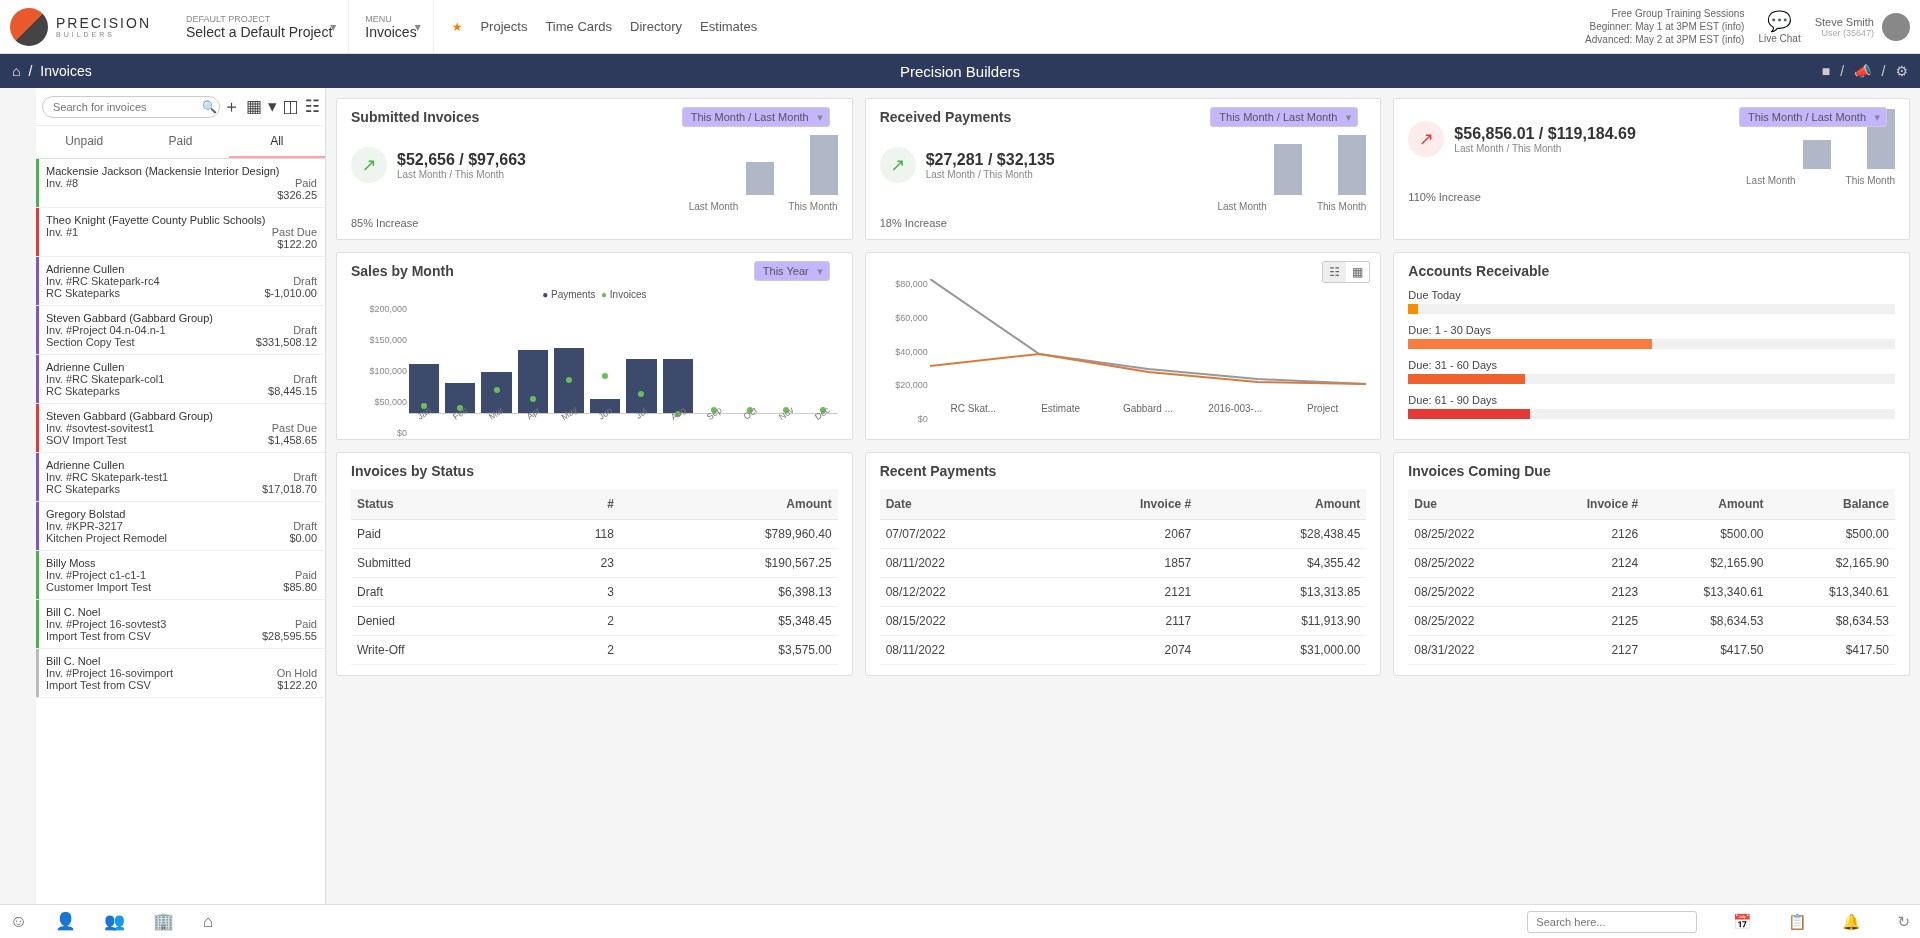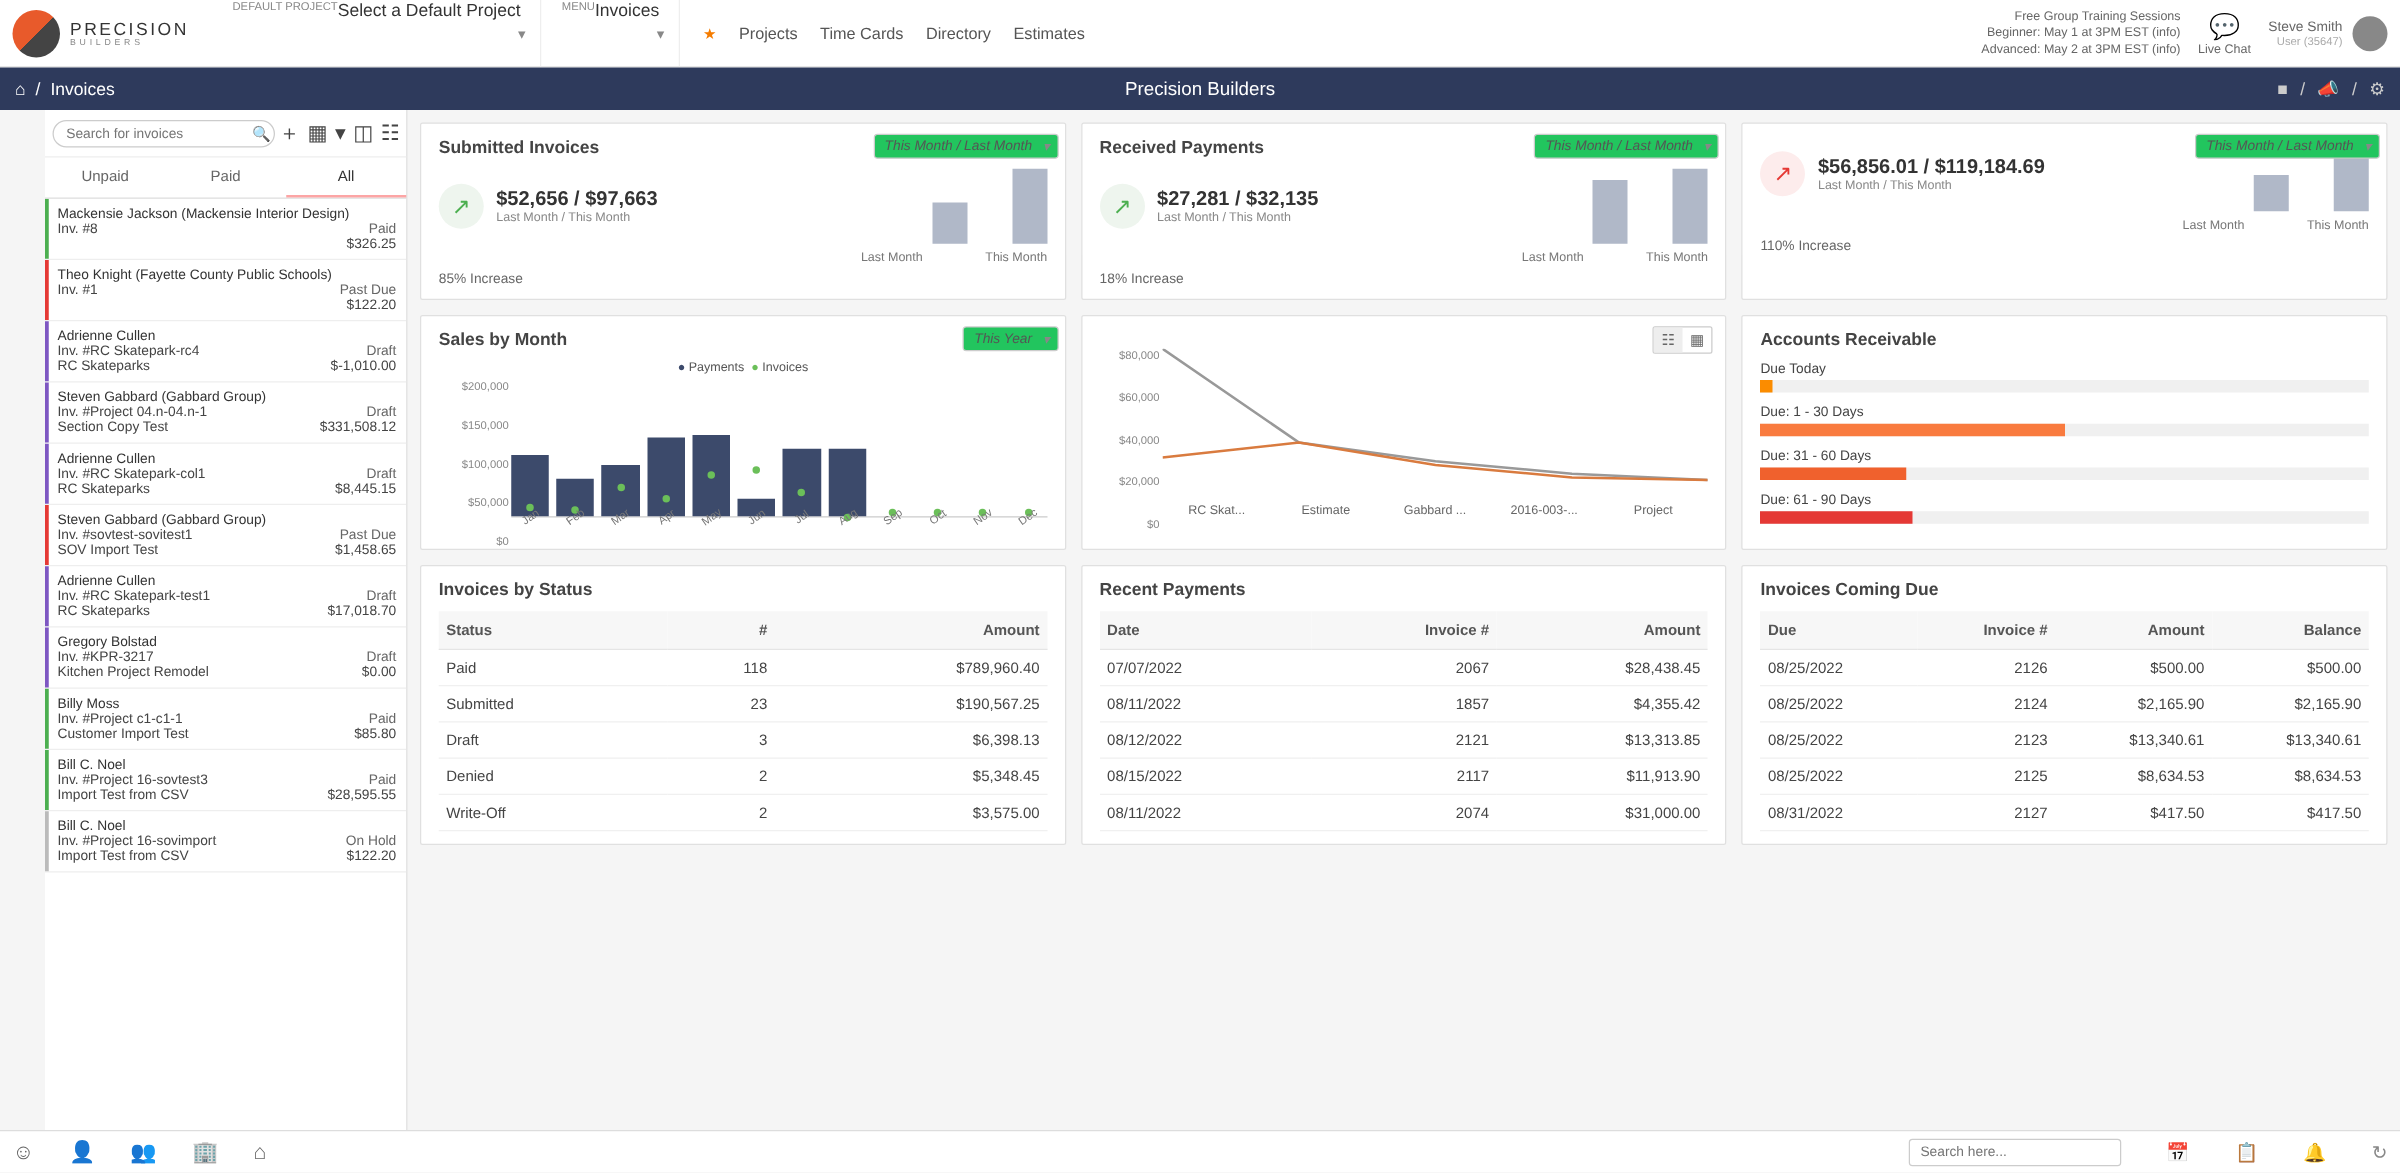--- a/index.html
+++ b/index.html
@@ -4,21 +4,21 @@
 <style>
 * { margin:0; padding:0; box-sizing:border-box; font-family:Arial,Helvetica,sans-serif; }
 body { background:#f5f5f5; font-size:12px; color:#333; overflow:hidden; }
 
 
 .topbar { height:54px; background:#fff; border-bottom:1px solid #ddd; display:flex; align-items:center; padding:0 10px; }
 .logo-area { display:flex; align-items:center; gap:8px; width:160px; }
 .logo-circle { width:38px; height:38px; border-radius:50%; background:linear-gradient(135deg,#e85a2b 50%,#444 50%); }
 .logo-txt { font-size:14px; letter-spacing:2px; color:#333; }
 .logo-sub { font-size:7px; letter-spacing:3px; color:#888; }
-.sel { padding:0 16px; border-right:1px solid #eee; cursor:pointer; position:relative; height:100%; display:flex; justify-content:center; }
+.sel { padding:0 16px; border-right:1px solid #eee; cursor:pointer; position:relative; height:100%; display:flex; flex-direction:column; justify-content:center; }
 .sel .lbl { font-size:9px; color:#888; text-transform:uppercase; }
 .sel .val { font-size:14px; color:#333; }
 .sel .chev { position:absolute; right:12px; top:50%; transform:translateY(-50%); color:#888; }
 .nav { display:flex; gap:18px; padding-left:18px; align-items:center; }
 .nav a { color:#555; text-decoration:none; font-size:13px; }
 .star-orange { color:#f57c00; }
 .top-right { margin-left:auto; display:flex; align-items:center; gap:14px; }
 .training { text-align:right; font-size:10px; color:#666; line-height:1.3; }
 .chat { text-align:center; font-size:10px; color:#666; }
 .chat-ic { font-size:20px; color:#333; }
@@ -51,21 +51,21 @@
 .s-green { background:#4caf50; }
 .s-red { background:#e53935; }
 .s-purple { background:#7e57c2; }
 .s-grey { background:#bbb; }
 
 
 .dash { flex:1; overflow:auto; padding:10px; }
 .row { display:flex; gap:12px; margin-bottom:12px; }
 .card { background:#fff; border:1px solid #e0e0e0; border-radius:2px; flex:1; padding:10px 14px; position:relative; }
 .card h3 { font-size:14px; font-weight:600; color:#444; margin-bottom:10px; }
-.dd { border:1px solid #ccc; border-radius:3px; padding:3px 20px 3px 8px; font-size:11px; background:#22c55e; color:#555; cursor:pointer; position:absolute; right:5px; top:8px;font-style:italic;}
+.dd { border:1px solid #ccc; border-radius:3px; padding:3px 20px 3px 8px; font-size:11px; background:#c4b5fd; color:#555; cursor:pointer; position:absolute; right:22px; top:8px;}
 .dd::after { content:"▾"; position:absolute; right:6px; color:#888; }
 .kpi { display:flex; align-items:center; gap:10px; }
 .kpi-ic { width:36px; height:36px; border-radius:50%; background:#eef5ee; display:flex; align-items:center; justify-content:center; color:#4caf50; font-size:18px; }
 .kpi-ic.red { background:#fdecec; color:#e53935;}
 .kpi-val { font-size:16px; font-weight:700; color:#333; }
 .kpi-sub { font-size:10px; color:#888; }
 .kpi-bars { display:flex; gap:36px; align-items:flex-end; margin-left:auto; height:60px;}
 .kpi-bars .b { width:28px; background:#b0b8c8;}
 .kpi-foot { display:flex; justify-content:space-between; margin-top:6px; font-size:10px; color:#777;}
 .pct { font-size:11px; color:#666; margin-top:16px;}

